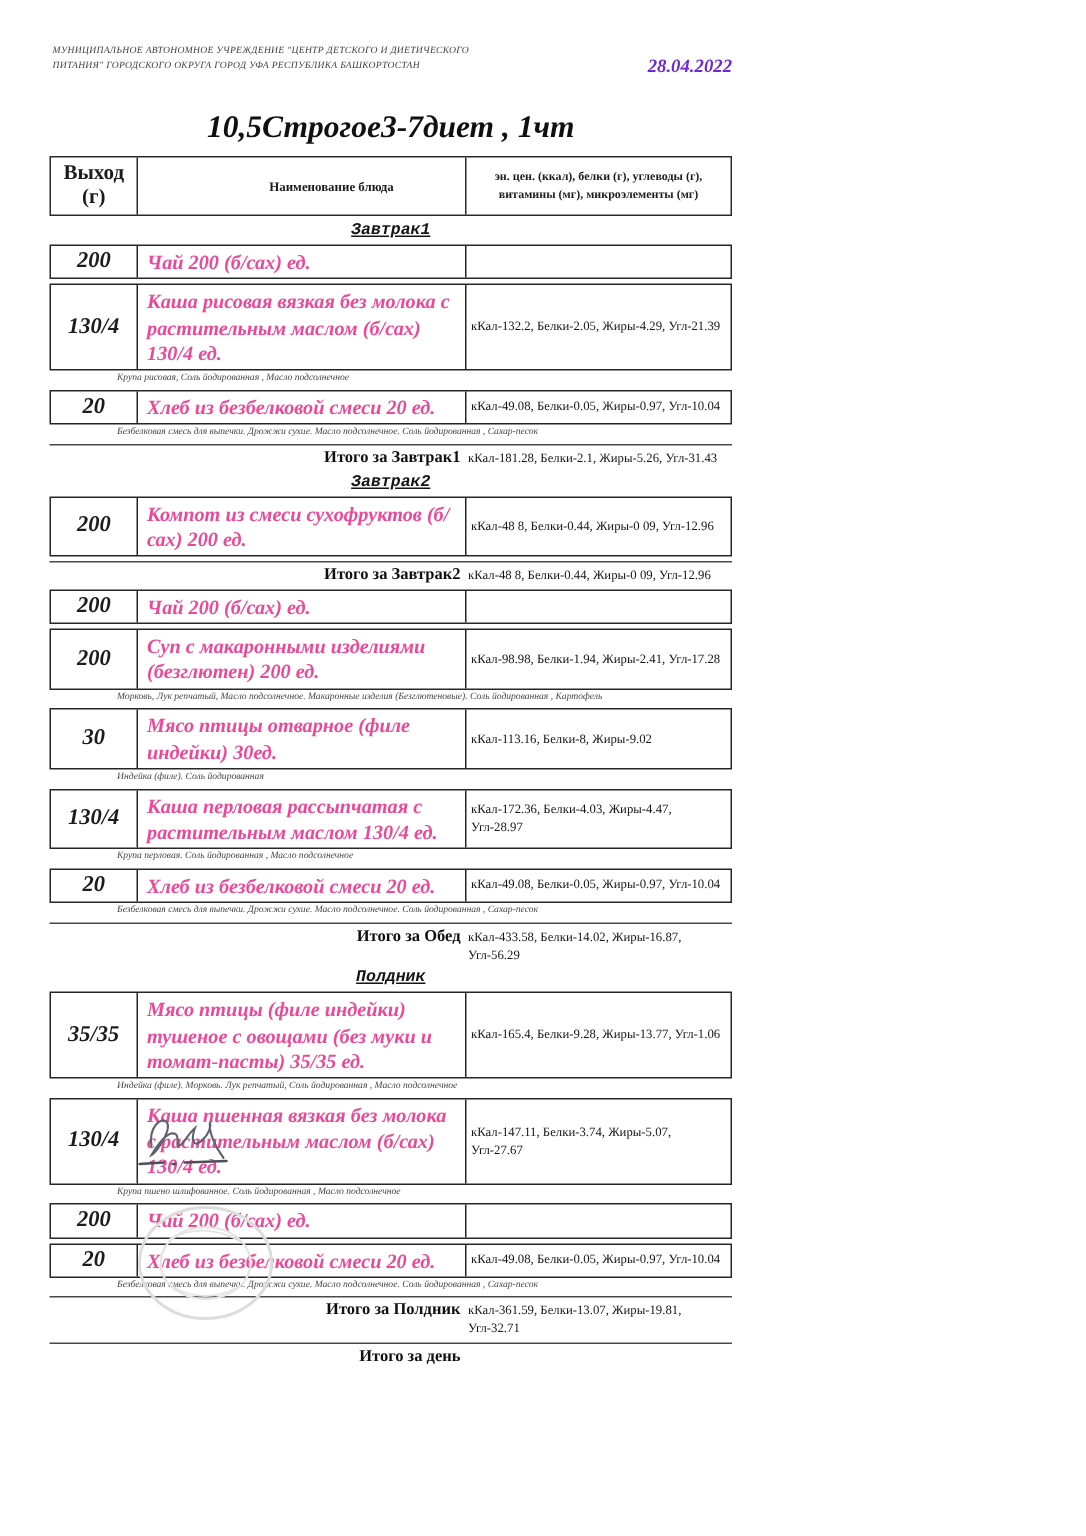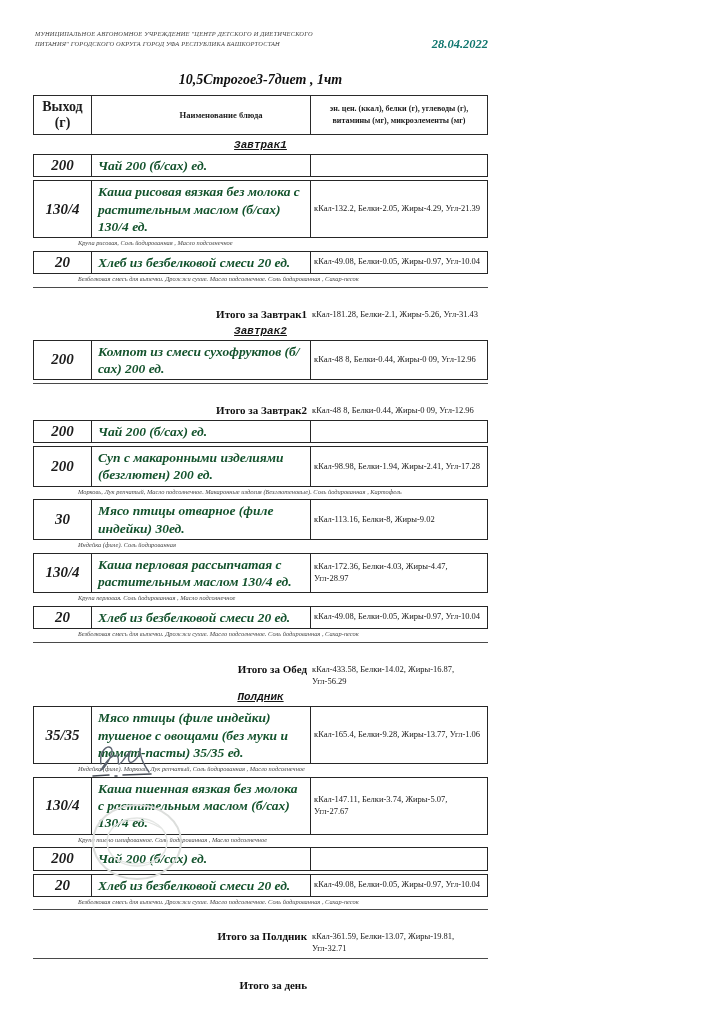--- a/index.html
+++ b/index.html
@@ -3,47 +3,47 @@
 <meta charset="utf-8">
 <style>
   html,body{margin:0;padding:0;background:#e9e9e9;}
   .page{position:relative;width:724px;height:1024px;background:#ffffff;overflow:hidden;
         font-family:"Liberation Serif", serif;color:#1c1c1c;}
   .content{position:absolute;left:33px;top:24px;width:455px;}
 
   .doc-header{position:relative;height:46px;}
   .org{position:absolute;left:2px;top:5px;width:278px;font-style:italic;font-size:6.4px;
        line-height:1.5;color:#3d3d3d;text-transform:uppercase;letter-spacing:.2px;}
-  .date{position:absolute;right:0;top:13px;font-weight:bold;font-style:italic;font-size:12.5px;color:#0f766e;}
-
-  .title{text-align:center;font-weight:bold;font-style:italic;font-size:14px;margin:2px 0 7px;color:#101010;}
+  .date{position:absolute;right:0;top:13px;font-weight:bold;font-style:italic;font-size:12.5px;color:#6d28d9;}
+
+  .title{text-align:center;font-weight:bold;font-style:italic;font-size:21px;margin:2px 0 7px;color:#101010;}
 
   .thead{display:flex;border:1.5px solid #2a2a2a;}
   .th{box-sizing:border-box;display:flex;align-items:center;justify-content:center;
       text-align:center;font-weight:bold;padding:3px 4px;}
   .th1{width:57px;font-size:14px;}
   .th2{flex:1;border-left:1.5px solid #2a2a2a;border-right:1.5px solid #2a2a2a;font-size:8.6px;padding-left:44px;}
   .th3{width:176px;font-size:8px;line-height:1.5;}
 
   .section-title{text-align:center;font-weight:bold;font-style:italic;font-size:11px;
       text-decoration:underline;margin:4px 0 1px;color:#151515;font-family:Liberation Mono, monospace;}
 
   .row{display:flex;border:1.6px solid #262626;margin-top:3px;background:#fff;}
   .c-out{box-sizing:border-box;width:57px;display:flex;align-items:center;justify-content:center;
       font-weight:bold;font-style:italic;font-size:15px;}
   .c-dish{box-sizing:border-box;flex:1;border-left:1.6px solid #262626;border-right:1.6px solid #262626;
       font-weight:bold;font-style:italic;font-size:13.5px;line-height:1.28;padding:2px 4px 2px 6px;
-      min-height:16px;color:#14532d;}
+      min-height:16px;color:#ec4899;}
   .c-nutr{box-sizing:border-box;width:176px;display:flex;align-items:center;font-size:8.5px;
       padding:2px 3px;line-height:1.4;color:#161616;}
 
   .ingredients{font-style:italic;font-size:6.4px;color:#454545;margin:1px 6px 1px 45px;line-height:1.35;}
 
   .total-line{display:flex;align-items:flex-start;border-top:1.4px solid #4a4a4a;
-      margin-top:3px;padding-top:20px;margin-bottom:2px;}
+      margin-top:3px;padding-top:2px;margin-bottom:2px;}
   .total-label{box-sizing:border-box;width:279px;text-align:right;font-weight:bold;font-size:11px;
       padding-right:5px;color:#101010;}
   .total-value{flex:1;font-size:8.5px;line-height:1.4;padding-top:1px;color:#161616;}
 
   .footer-marks{position:absolute;left:55px;top:738px;width:210px;height:160px;}
 </style>
 </head>
 <body>
 
 <div class="page">

